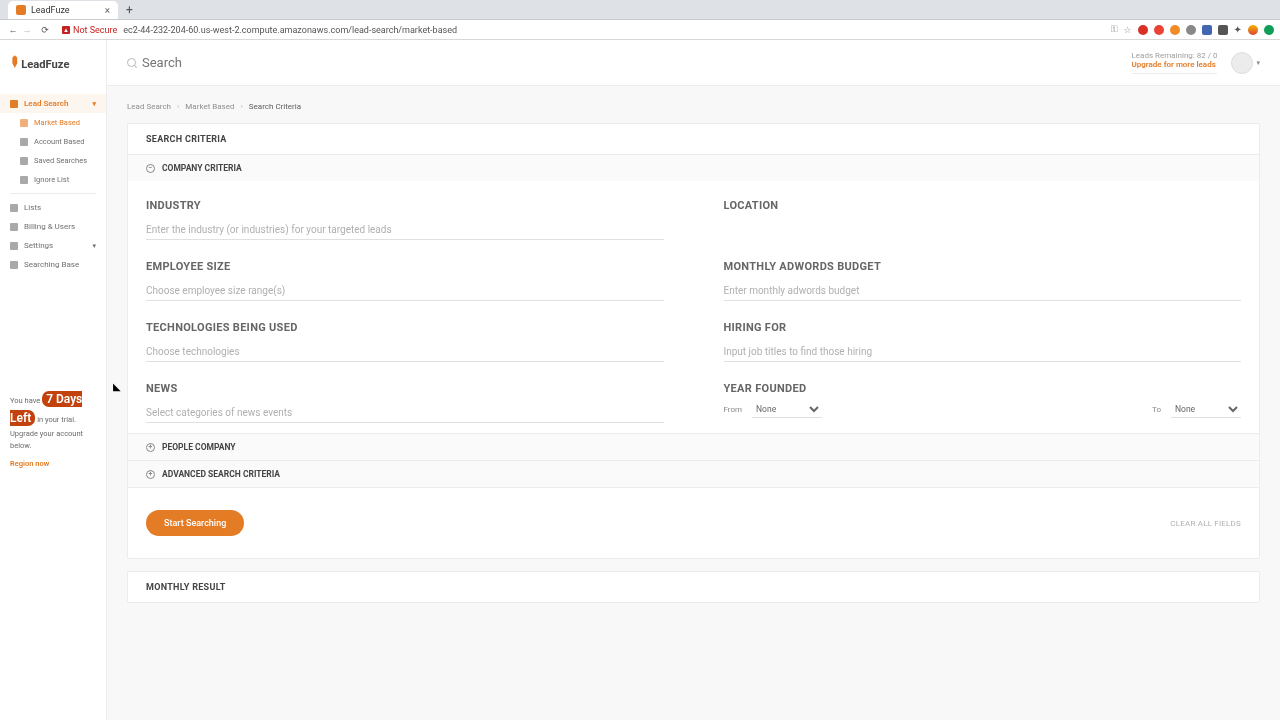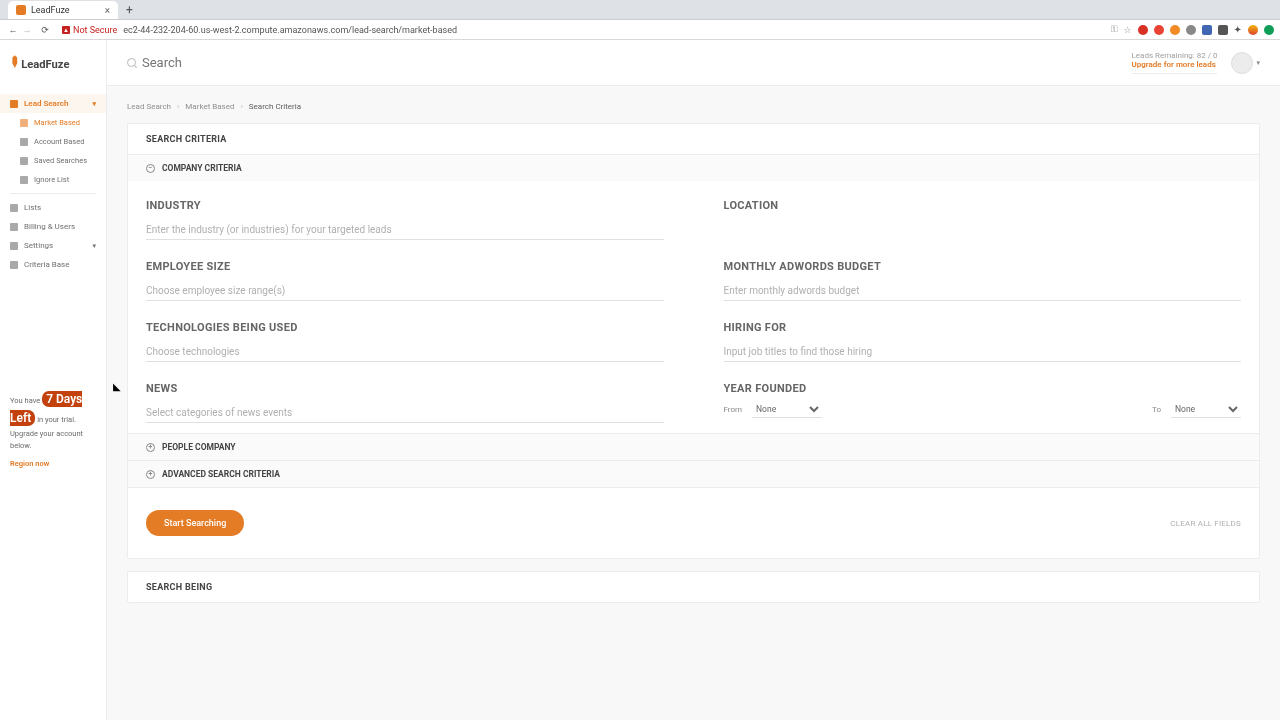--- a/index.html
+++ b/index.html
@@ -160,21 +160,21 @@
         <span class="ico"></span>
         <span>Billing &amp; Users</span>
       </div>
       <div class="nav-item">
         <span class="ico"></span>
         <span>Settings</span>
         <span class="chev">▾</span>
       </div>
       <div class="nav-item">
         <span class="ico"></span>
-        <span>Criteria Base</span>
+        <span>Searching Base</span>
       </div>
     </div>
     <div class="trial-box">
       <span>You have</span>
       <span class="trial-badge">7 Days Left</span>
       <span>in your trial. Upgrade your account below.</span>
       <br>
       <span class="upgrade-link">Region now</span>
     </div>
   </div>
@@ -263,19 +263,19 @@
           <span>ADVANCED SEARCH CRITERIA</span>
         </div>
 
         <div class="panel-footer">
           <button class="btn-primary">Start Searching</button>
           <span class="clear-link">CLEAR ALL FIELDS</span>
         </div>
       </div>
 
       <div class="panel">
-        <div class="panel-header">SEARCH BEING</div>
+        <div class="panel-header">MONTHLY RESULT</div>
       </div>
     </div>
   </div>
 </div>
 
 <div class="cursor-arrow">◣</div>
 
 </body></html>

